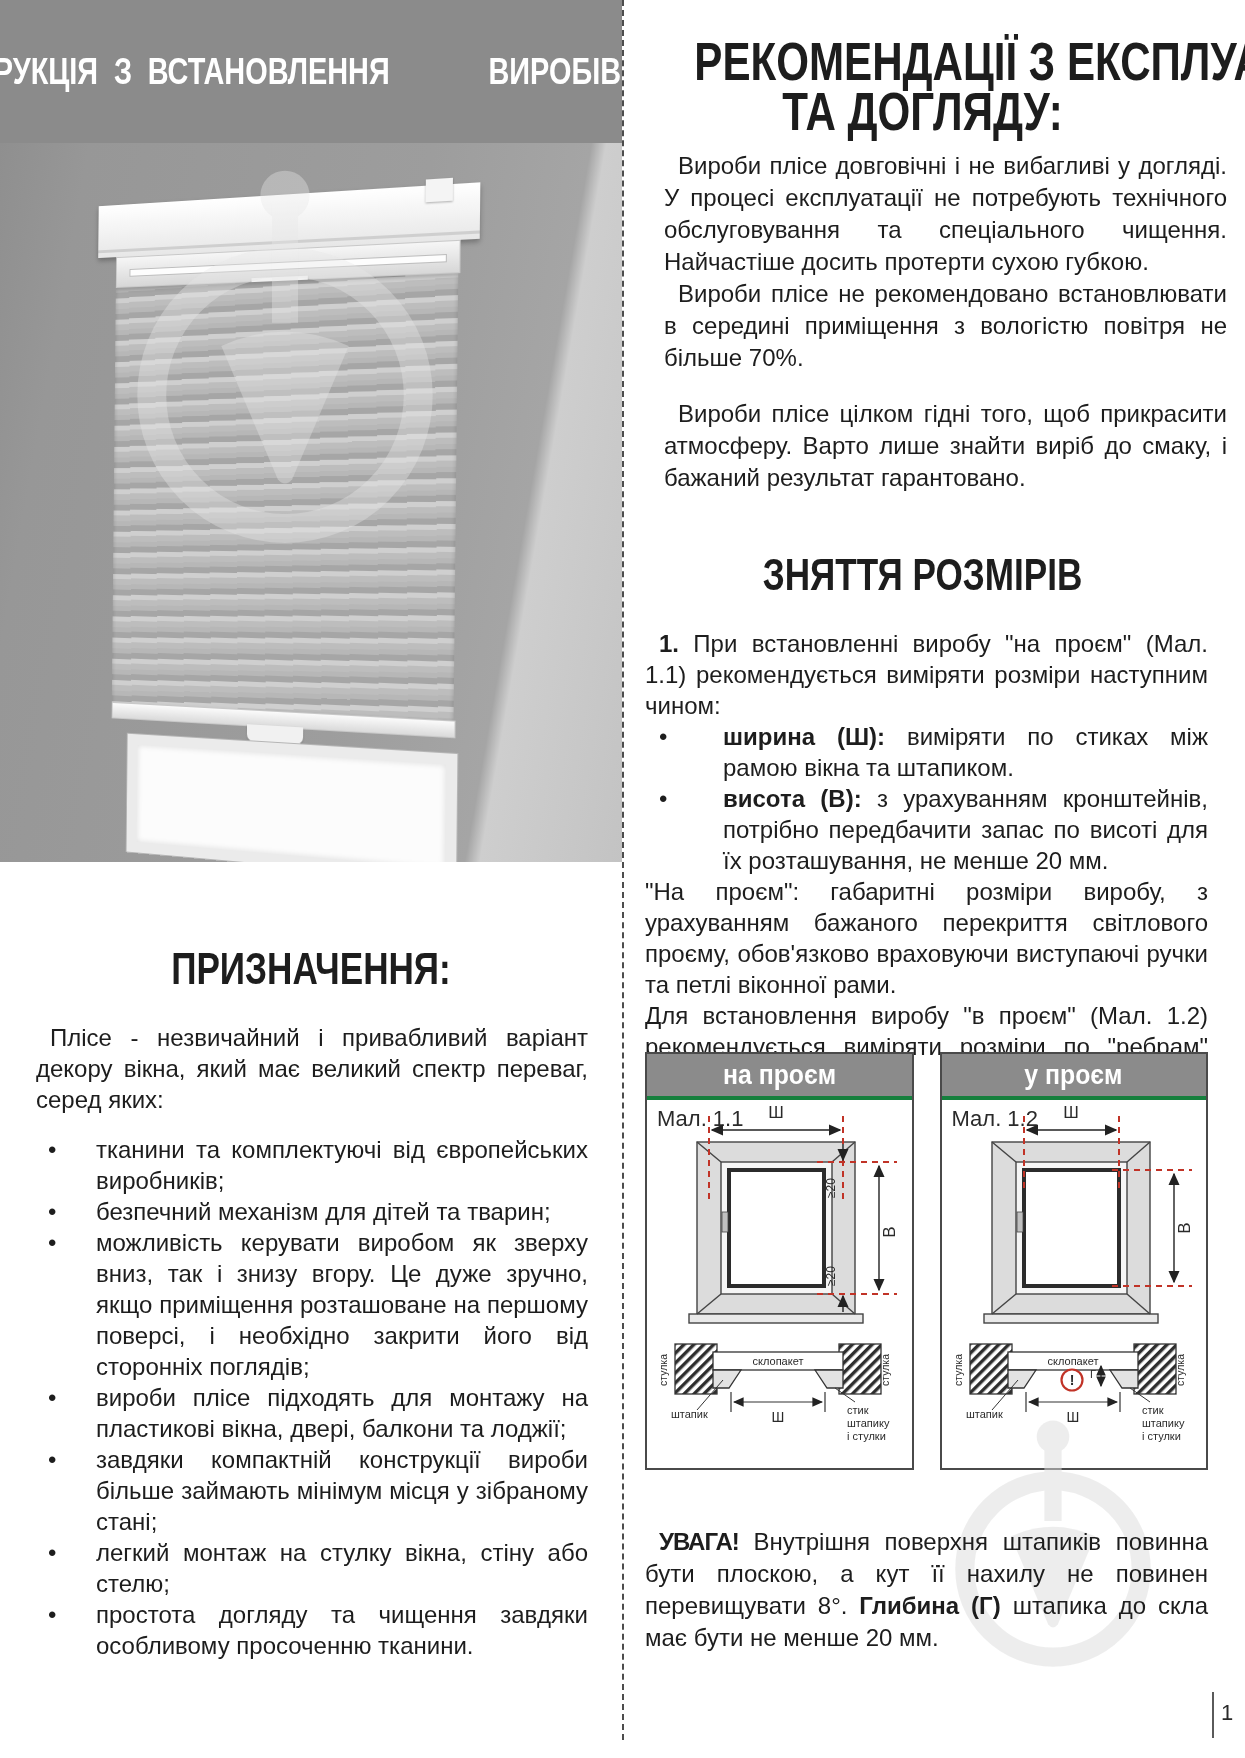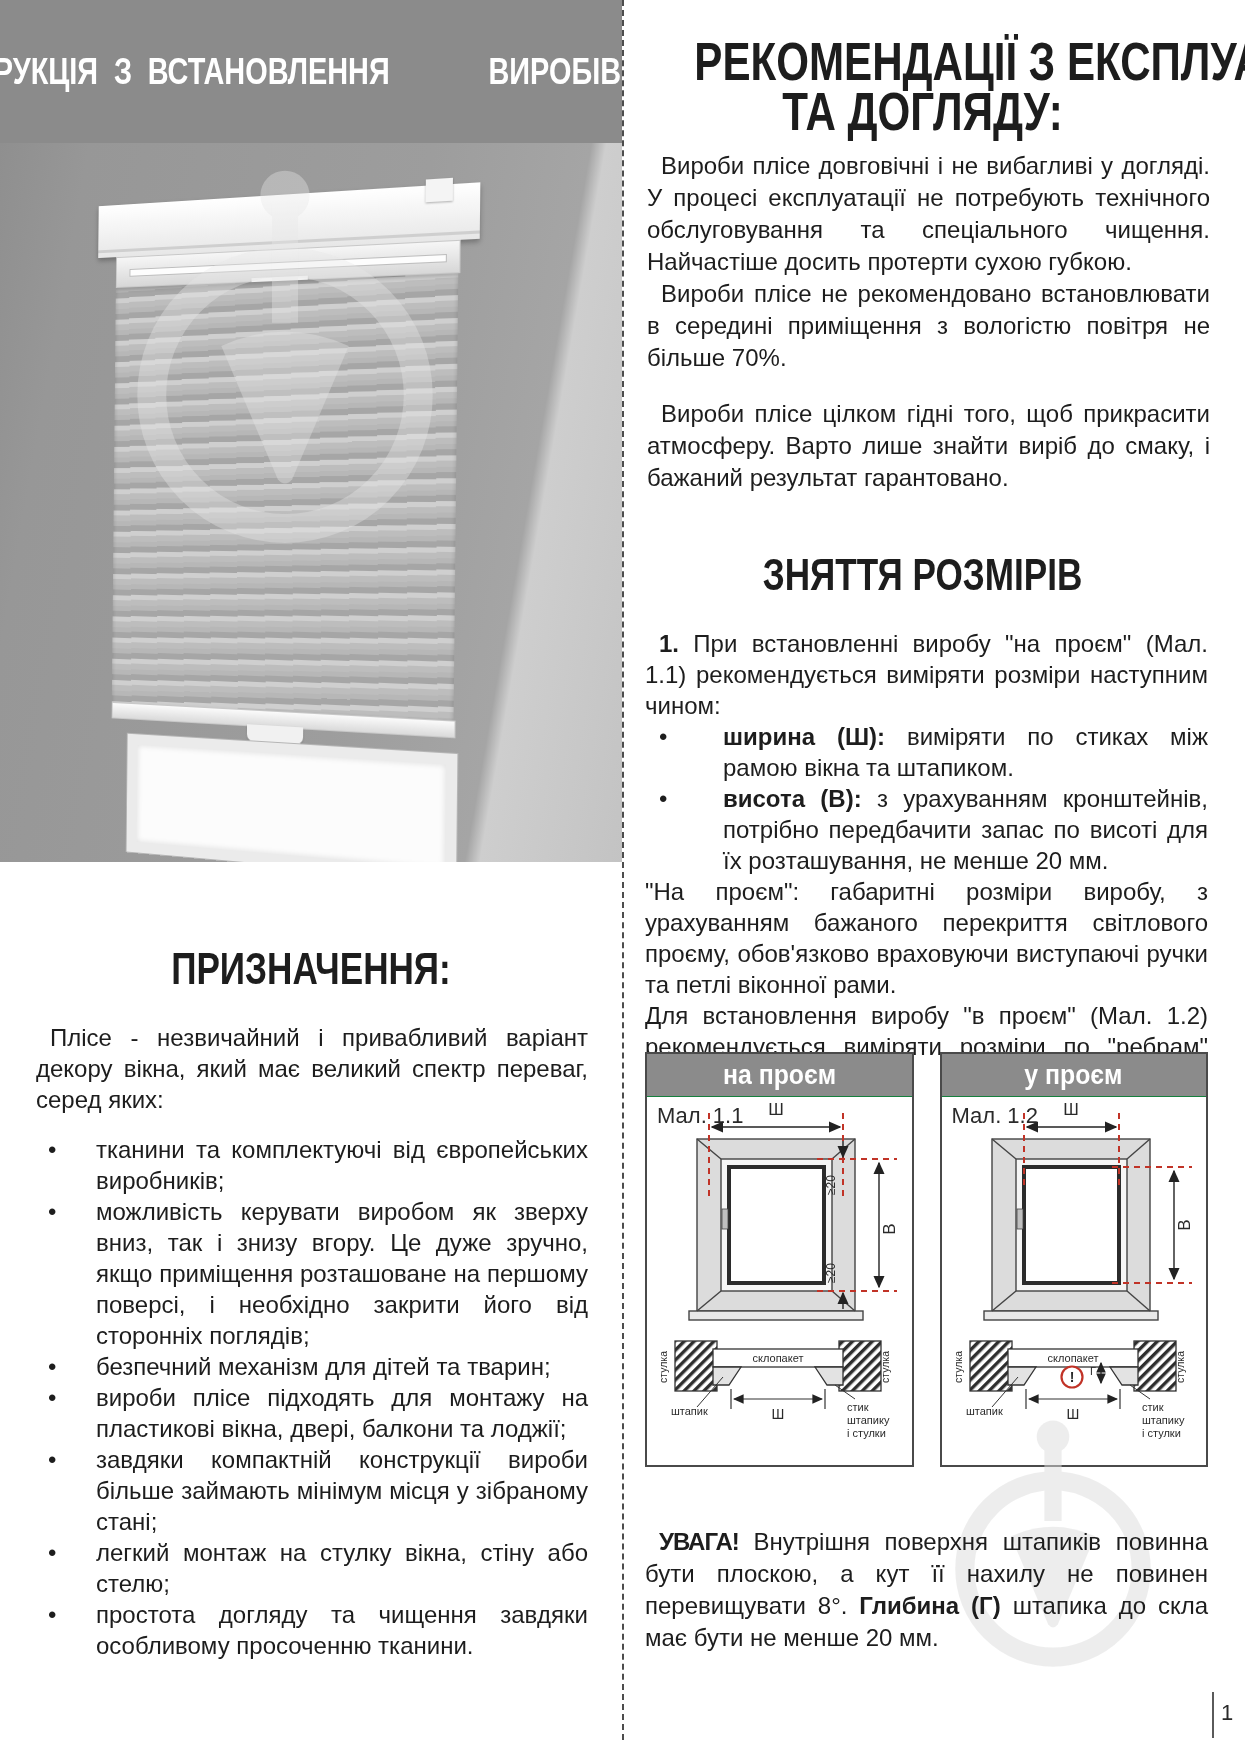--- a/index.html
+++ b/index.html
@@ -44,38 +44,38 @@
   .purpose-intro{position:absolute;left:36px;top:1022px;width:552px;font-size:24px;line-height:31px;
                  text-align:justify;text-indent:14px;}
   .purpose-list{position:absolute;left:36px;top:1134px;width:552px;margin:0;padding:0;list-style:none;
                 font-size:24px;line-height:31px;}
   .purpose-list li{position:relative;padding-left:60px;text-align:justify;margin:0;}
   .purpose-list li::before{content:"\2022";position:absolute;left:12px;top:0;}
 
   
   .r-title{position:absolute;left:630px;top:36px;width:585px;text-align:center;
            font-weight:bold;font-size:54px;line-height:50px;}
-  .care{position:absolute;left:647px;top:150px;width:563px;font-size:24px;line-height:32px;text-align:justify;}
+  .care{position:absolute;left:664px;top:150px;width:563px;font-size:24px;line-height:32px;text-align:justify;}
   .care p{margin:0;text-indent:14px;}
   .care p.gap{margin-top:24px;}
   .measure-h{position:absolute;left:630px;top:550px;width:585px;text-align:center;
              font-weight:bold;font-size:45px;line-height:50px;}
   .measure{position:absolute;left:645px;top:628px;width:563px;font-size:24px;line-height:31px;text-align:justify;}
   .measure p{margin:0;}
   .measure p.ind{text-indent:14px;}
   .m-list{margin:0;padding:0;list-style:none;}
   .m-list li{position:relative;padding-left:78px;text-align:justify;}
   .m-list li::before{content:"\2022";position:absolute;left:14px;top:0;}
 
   .figures{position:absolute;left:645px;top:1052px;width:563px;display:flex;gap:26px;z-index:2;}
   .fig-box{width:266px;border:2px solid #4a4a4a;background:#fff;}
   .fig-header{height:42px;background:#8b8b8b;color:#fff;display:flex;align-items:center;justify-content:center;
               font-weight:bold;font-size:27px;}
   .fig-header .cond{transform:scaleX(.92);}
-  .fig-body{position:relative;height:368px;border-top:1px solid #15803d;text-decoration:underline;}
+  .fig-body{position:relative;height:368px;border-top:4px solid #15803d;text-decoration:underline;}
   .fig-caption{position:absolute;left:10px;top:6px;font-size:22px;color:#2a2a2a;}
   .fig-svg{position:absolute;left:2px;top:0;}
   .fig-svg text{font-family:"Liberation Sans",sans-serif;fill:#2a2a2a;}
 
   .warning{position:absolute;left:645px;top:1526px;width:563px;font-size:24px;line-height:32px;
            text-align:justify;z-index:4;text-indent:14px;margin:0;}
   .warn-label{font-weight:bold;letter-spacing:-1px;}
 
   .pageno-line{position:absolute;left:1212px;top:1692px;width:2px;height:46px;background:#5a5a5a;}
   .pageno{position:absolute;left:1221px;top:1700px;font-size:22px;color:#2a2a2a;}
@@ -116,22 +116,22 @@
       </g>
     </svg>
   </div>
 
   <div class="purpose-h">
     <span class="cond">ПРИЗНАЧЕННЯ:</span>
   </div>
   <div class="purpose-intro">Плісе - незвичайний і привабливий варіант декору вікна, який має великий спектр переваг, серед яких:</div>
   <ul class="purpose-list">
     <li>тканини та комплектуючі від європейських виробників;</li>
+    <li>безпечний механізм для дітей та тварин;</li>
     <li>можливість керувати виробом як зверху вниз, так і знизу вгору. Це дуже зручно, якщо приміщення розташоване на першому поверсі, і необхідно закрити його від сторонніх поглядів;</li>
-    <li>безпечний механізм для дітей та тварин;</li>
     <li>вироби плісе підходять для монтажу на пластикові вікна, двері, балкони та лоджії;</li>
     <li>завдяки компактній конструкції вироби більше займають мінімум місця у зібраному стані;</li>
     <li>легкий монтаж на стулку вікна, стіну або стелю;</li>
     <li>простота догляду та чищення завдяки особливому просоченню тканини.</li>
   </ul>
 
   <div class="r-title">
     <span class="cond">РЕКОМЕНДАЦІЇ З ЕКСПЛУАТАЦІЇ</span>
     <span class="cond">ТА ДОГЛЯДУ:</span>
   </div>

